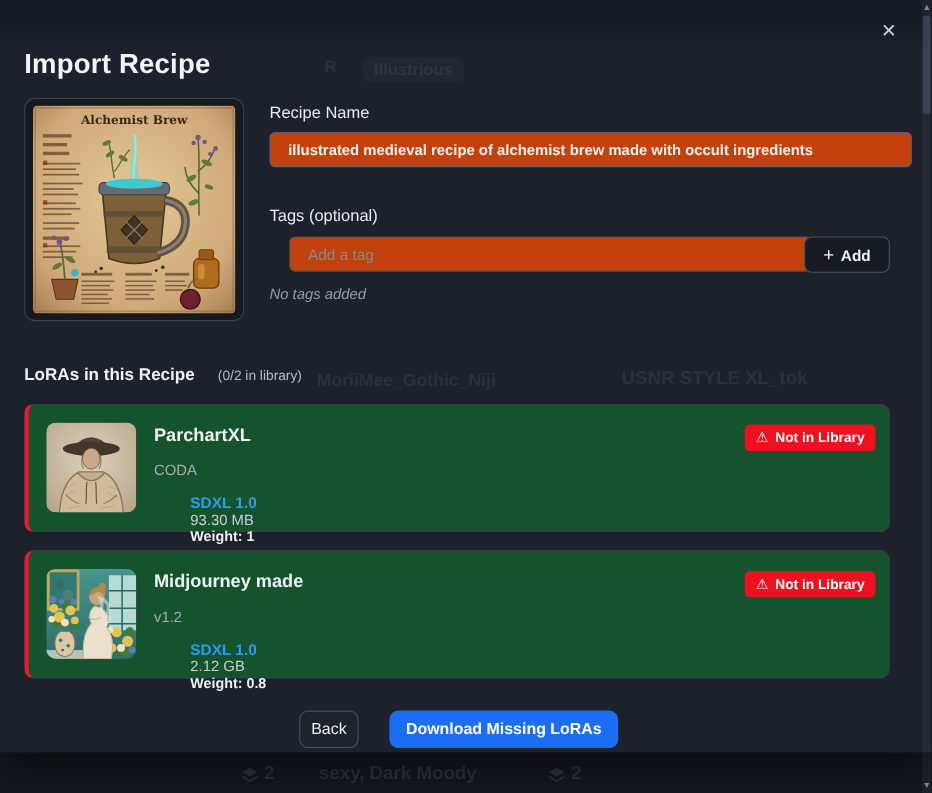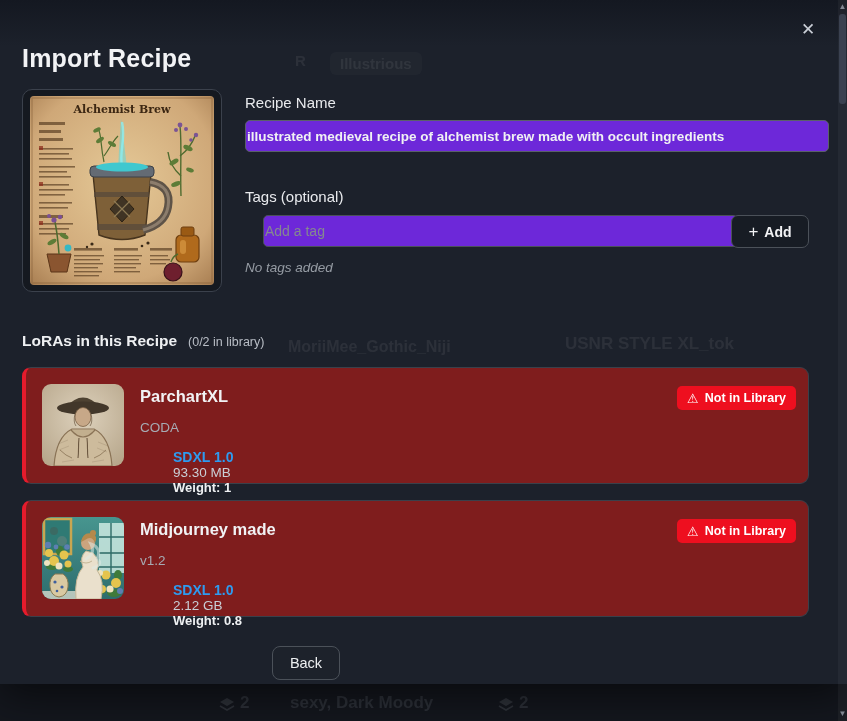--- a/index.html
+++ b/index.html
@@ -42,61 +42,61 @@
   .recipe-thumb{
     position:absolute;left:22px;top:89px;width:200px;height:203px;
     border:1px solid #3b414c;border-radius:10px;background:#151920;
     display:flex;align-items:center;justify-content:center;box-sizing:border-box;
   }
   .recipe-thumb svg{border-radius:4px;display:block;}
   
   .fld-label{position:absolute;color:#e8eaed;font-size:15px;text-align:center;}
   .txt-input{
     position:absolute;box-sizing:border-box;height:32px;
-    background:#6d28d9;border:1px solid #5a6068;border-radius:5px;
-    color:#f0f1f3;font-size:13.5px;font-weight:700;padding:0 1px;
+    background:#c2410c;border:1px solid #5a6068;border-radius:5px;
+    color:#f0f1f3;font-size:13.5px;font-weight:700;padding:0 16px;
     font-family:"Liberation Sans","DejaVu Sans",sans-serif;outline:none;
   }
   .txt-input::placeholder{color:#85898f;font-weight:400;font-size:14px;}
   .tag-input{border-color:#4b5159;font-weight:400;margin-left:18px;}
   .add-btn{
     position:absolute;left:731px;top:215px;width:78px;height:33px;box-sizing:border-box;
     background:#171c24;border:1px solid #4b5159;border-radius:7px;
     color:#f2f3f5;font-size:14px;font-weight:700;cursor:pointer;
     display:flex;align-items:center;justify-content:center;gap:6px;
     font-family:"Liberation Sans","DejaVu Sans",sans-serif;
   }
   .add-btn .plus{font-size:17px;font-weight:400;line-height:1;}
   .no-tags{position:absolute;left:245px;top:260px;font-size:13.5px;font-style:italic;color:#969ca4;}
   
-  .loras-header{position:absolute;left:22px;top:332px;display:flex;align-items:baseline;gap:11px;}
+  .loras-header{position:absolute;left:22px;top:332px;display:flex;align-items:baseline;gap:21px;}
   .loras-title{font-size:15.5px;font-weight:700;color:#eef0f2;}
   .loras-count{font-size:12.5px;color:#b9bec6;}
   .lora-card{
     position:absolute;left:22px;width:787px;height:117px;box-sizing:border-box;
-    background:#7f1d1d;border:1px solid #3a404a;border-left:4px solid #e51b2c;border-radius:9px;
+    background:#14532d;border:1px solid #3a404a;border-left:4px solid #e51b2c;border-radius:9px;
   }
   .card-1{top:367px;} .card-2{top:500px;}
   .lora-thumb{position:absolute;left:16px;top:16px;width:82px;height:82px;border-radius:9px;overflow:hidden;}
   .lora-thumb svg{display:block;}
   .lora-name{position:absolute;left:114px;top:19px;font-size:16.5px;font-weight:700;color:#f1f2f4;}
   .lora-version{position:absolute;left:114px;top:52px;font-size:13.5px;color:#a6abb3;}
   .lora-meta{position:absolute;left:114px;top:81px;display:flex;align-items:baseline;flex-direction:column;}
   .lora-base{color:#2e9bf0;font-size:14px;font-weight:600;width:95px;}
   .lora-size{color:#c9ced5;font-size:13.5px;width:93px;}
   .lora-weight{color:#eef0f2;font-size:13px;font-weight:700;margin-left:33px;}
   .lib-badge{
     position:absolute;right:12px;top:18px;height:24px;box-sizing:border-box;
     background:#ee0f1f;border-radius:5px;color:#fff;font-size:12.5px;font-weight:700;
     display:flex;align-items:center;gap:6px;padding:0 10px;
   }
   .warn-ico{font-size:13px;line-height:1;font-family:"DejaVu Sans",sans-serif;}
   
   .back-btn{
-    position:absolute;left:272px;top:646px;width:68px;height:34px;box-sizing:border-box;
+    position:absolute;left:272px;top:646px;width:54px;height:34px;box-sizing:border-box;
     background:#1d222b;border:1px solid #4b5159;border-radius:8px;
     color:#eceef0;font-size:14.5px;cursor:pointer;
     font-family:"Liberation Sans","DejaVu Sans",sans-serif;
   }
   .download-btn{
     position:absolute;left:354px;top:646px;width:208px;height:34px;box-sizing:border-box;
     background:#1b6ef3;border:none;border-radius:8px;
     color:#fff;font-size:14.5px;font-weight:700;cursor:pointer;
     font-family:"Liberation Sans","DejaVu Sans",sans-serif;
   }
@@ -390,19 +390,20 @@
     </div>
     <div class="lora-version">v1.2</div>
     <div class="lora-meta">
       <span class="lora-base">SDXL 1.0</span>
       <span class="lora-size">2.12 GB</span>
       <span class="lora-weight">Weight: 0.8</span>
     </div>
   </div>
 
   <button class="back-btn">Back</button>
+  <button class="download-btn">Download Missing LoRAs</button>
 </div>
 
 <div class="scrollbar">
   <div class="scroll-arrow" style="top:0;">▲</div>
   <div class="scroll-thumb"></div>
   <div class="scroll-arrow" style="bottom:0;">▼</div>
 </div>
 
 </body></html>

